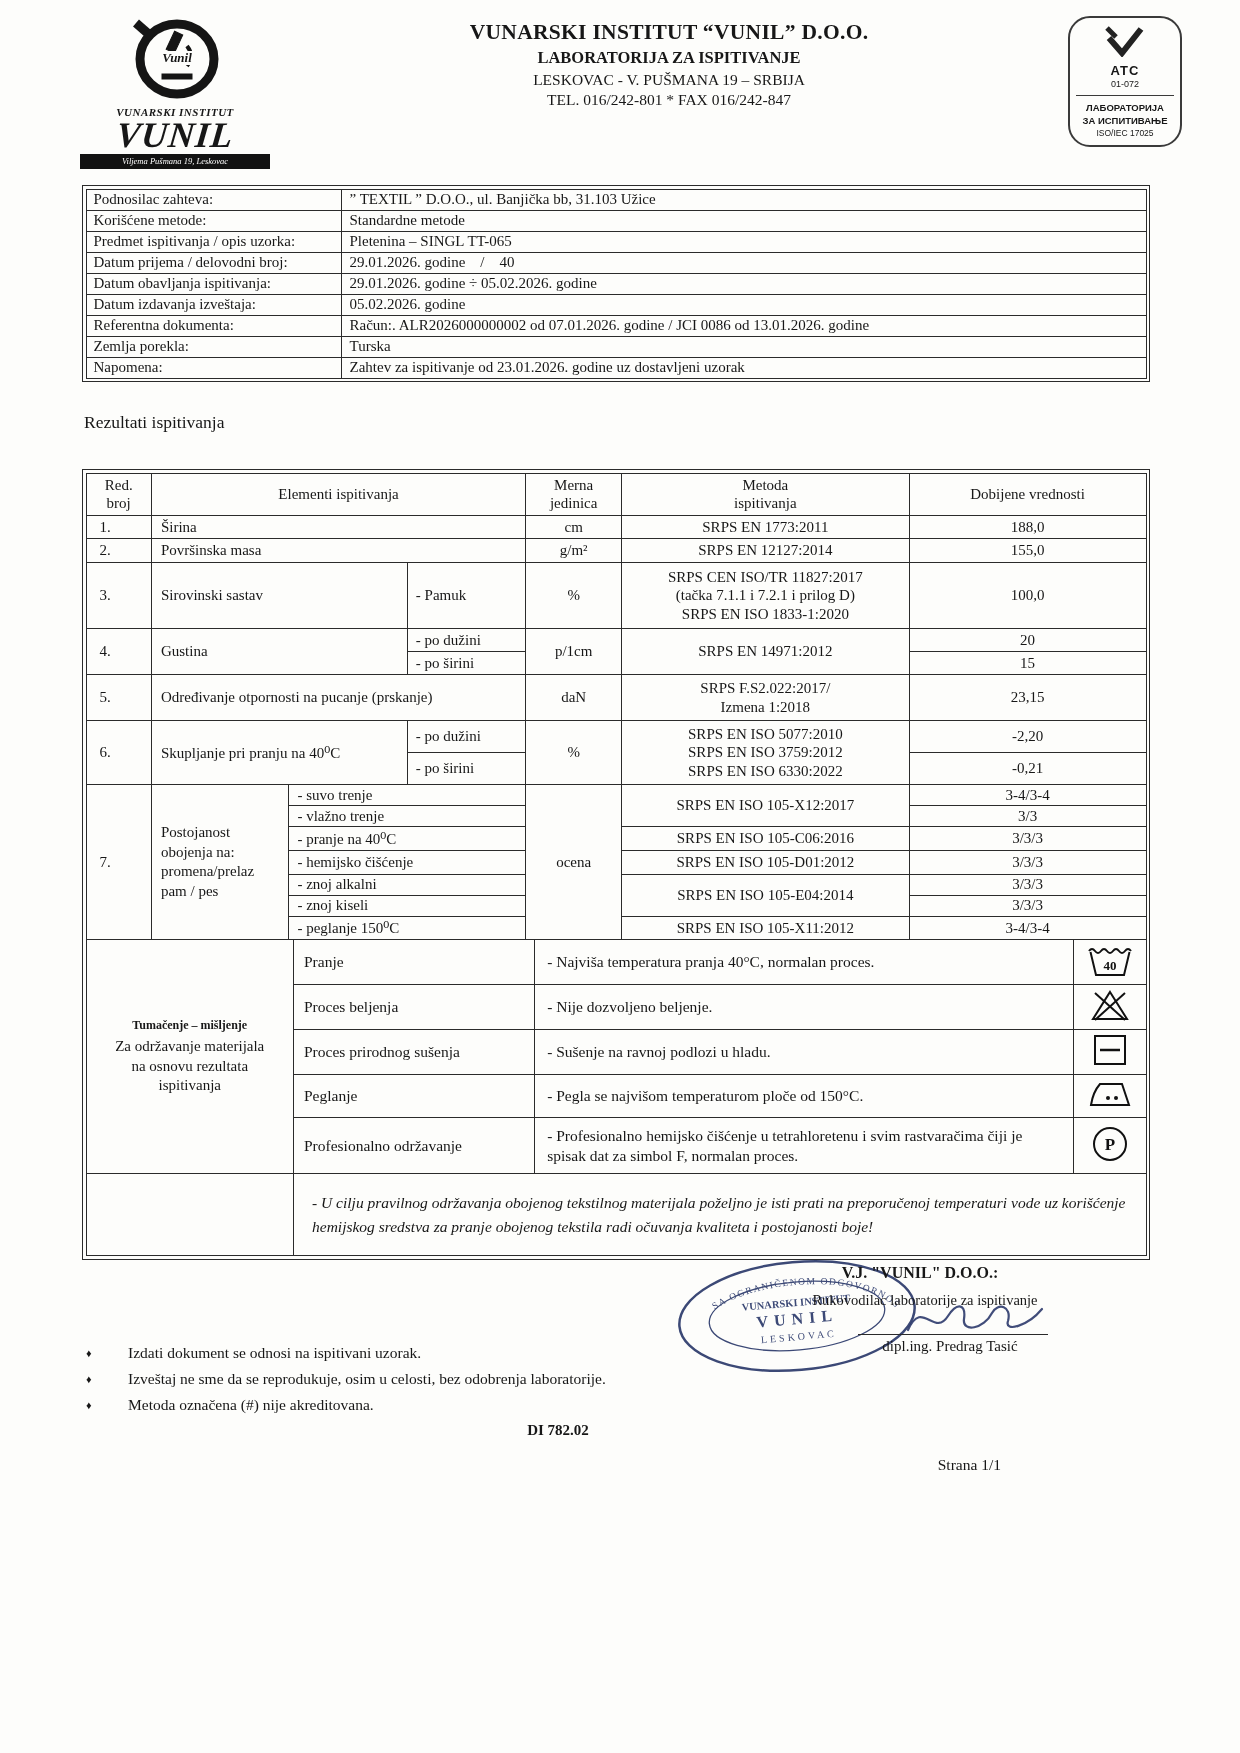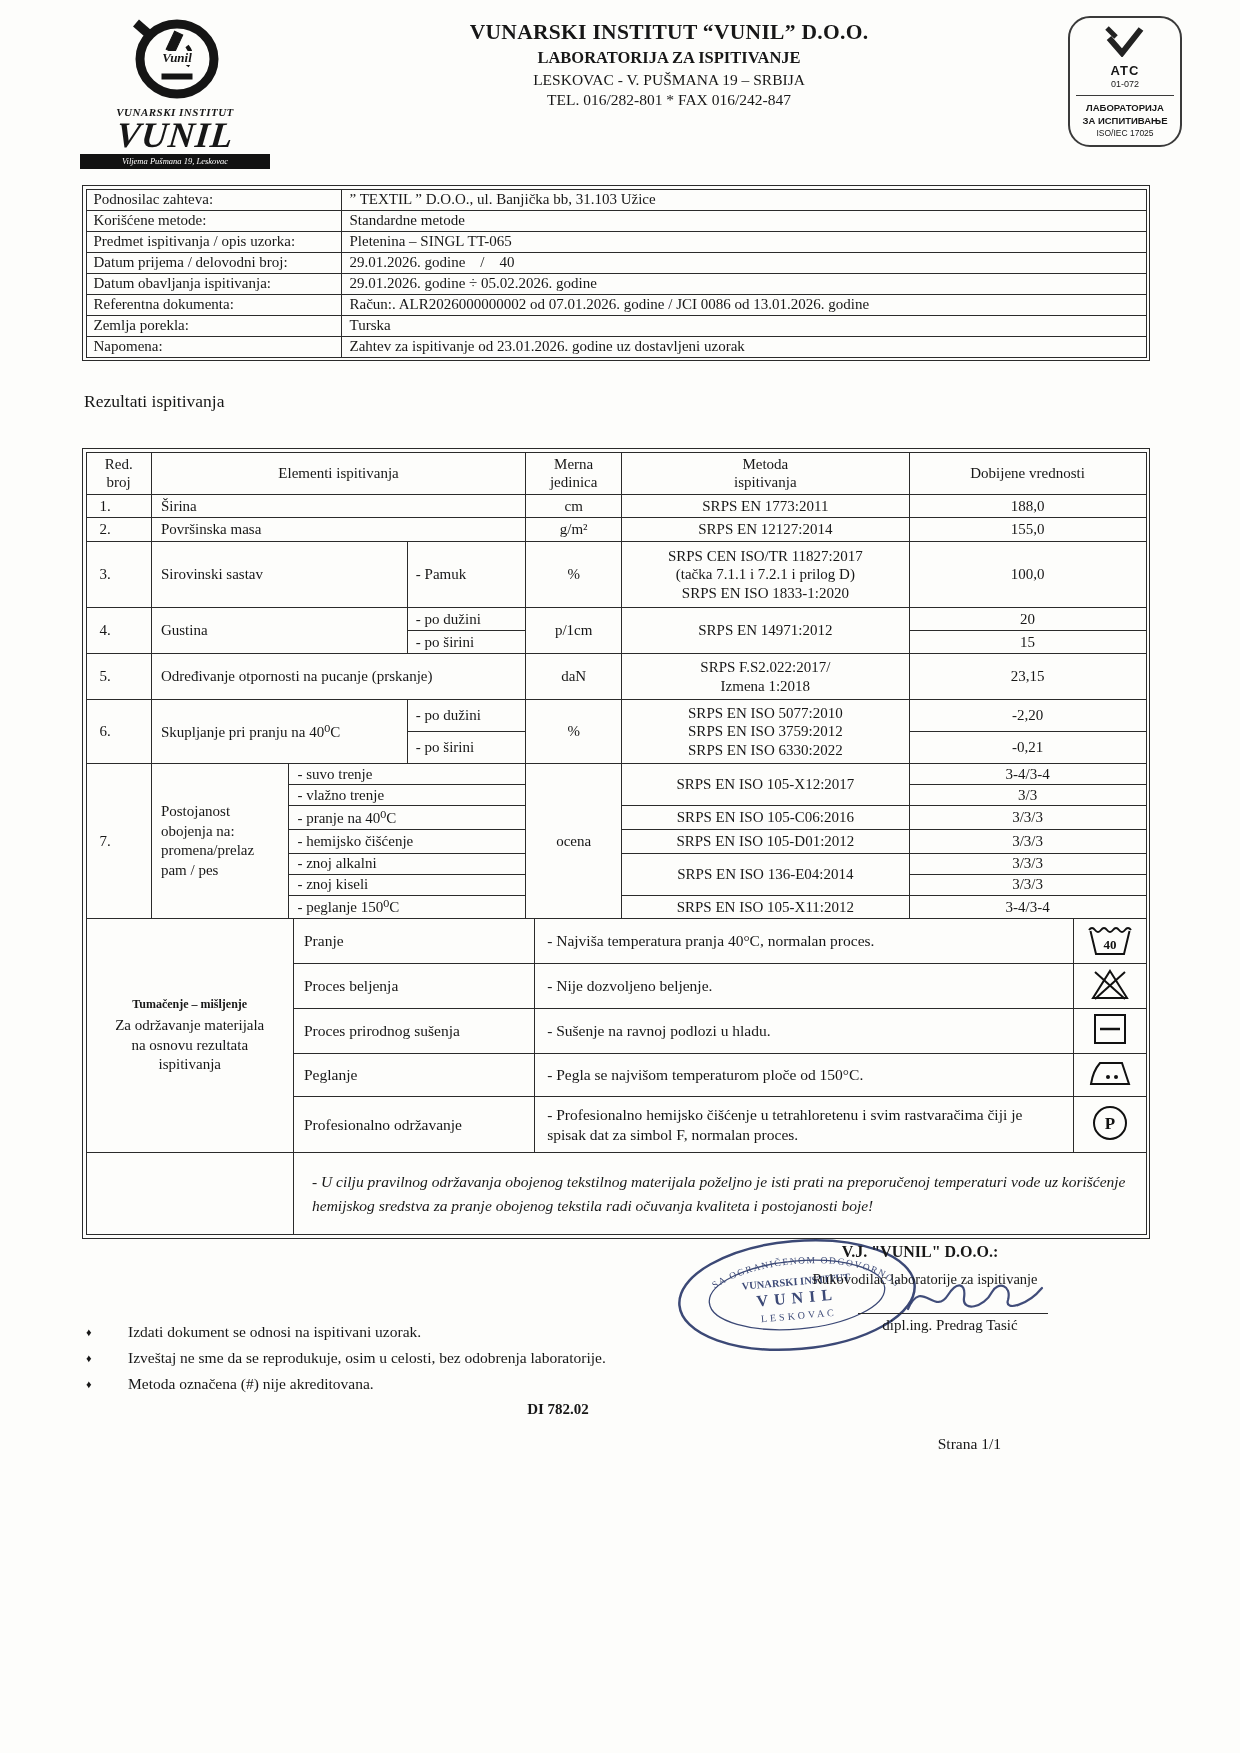--- a/index.html
+++ b/index.html
@@ -102,21 +102,21 @@
         </svg>
         <div class="logo-inst">VUNARSKI INSTITUT</div>
         <div class="logo-brand">VUNIL</div>
         <div class="logo-addr">Viljema Pušmana 19, Leskovac</div>
       </div>
 
       <div class="header-center">
         <div class="inst-name">VUNARSKI INSTITUT “VUNIL” D.O.O.</div>
         <div class="lab-line">LABORATORIJA ZA ISPITIVANJE</div>
         <div class="addr-line">LESKOVAC - V. PUŠMANA 19 – SRBIJA</div>
-        <div class="tel-line">TEL. 016/282-801 * FAX  016/242-847</div>
+        <div class="tel-line">TEL. 016/242-801 * FAX  016/242-847</div>
       </div>
 
       <div class="atc-badge">
         <svg width="44" height="32" viewBox="0 0 44 32">
           <path d="M6 13 L19 28 L38 4" fill="none" stroke="#222" stroke-width="6"></path>
           <path d="M4 3 L13 12" stroke="#222" stroke-width="5"></path>
         </svg>
         <div class="atc-name">ATC</div>
         <div class="atc-num">01-072</div>
         <div class="atc-sep"></div>
@@ -147,20 +147,24 @@
             </tr>
           <tr>
               <td class="ilabel">Datum prijema / delovodni broj:</td>
               <td>29.01.2026. godine&nbsp;&nbsp;&nbsp;&nbsp;/&nbsp;&nbsp;&nbsp;&nbsp;40</td>
             </tr>
           <tr>
               <td class="ilabel">Datum obavljanja ispitivanja:</td>
               <td>29.01.2026. godine ÷ 05.02.2026. godine</td>
             </tr>
           <tr>
+              <td class="ilabel">Datum izdavanja izveštaja:</td>
+              <td>05.02.2026. godine</td>
+            </tr>
+          <tr>
               <td class="ilabel">Referentna dokumenta:</td>
               <td>Račun:. ALR2026000000002 od 07.01.2026. godine / JCI 0086 od 13.01.2026. godine</td>
             </tr>
           <tr>
               <td class="ilabel">Zemlja porekla:</td>
               <td>Turska</td>
             </tr>
           <tr>
               <td class="ilabel">Napomena:</td>
               <td>Zahtev za ispitivanje od 23.01.2026. godine uz dostavljeni uzorak</td>
@@ -273,21 +277,21 @@
             <td class="method">SRPS EN ISO 105-C06:2016</td>
             <td class="val">3/3/3</td>
           </tr>
           <tr class="h21">
             <td colspan="2" class="el sub">- hemijsko čišćenje</td>
             <td class="method">SRPS EN ISO 105-D01:2012</td>
             <td class="val">3/3/3</td>
           </tr>
           <tr class="h21">
             <td colspan="2" class="el sub">- znoj alkalni</td>
-            <td class="method" rowspan="2">SRPS EN ISO 136-E04:2014</td>
+            <td class="method" rowspan="2">SRPS EN ISO 105-E04:2014</td>
             <td class="val">3/3/3</td>
           </tr>
           <tr class="h21">
             <td colspan="2" class="el sub">- znoj kiseli</td>
             <td class="val">3/3/3</td>
           </tr>
           <tr class="h21">
             <td colspan="2" class="el sub">- peglanje 150⁰C</td>
             <td class="method">SRPS EN ISO 105-X11:2012</td>
             <td class="val">3-4/3-4</td>

